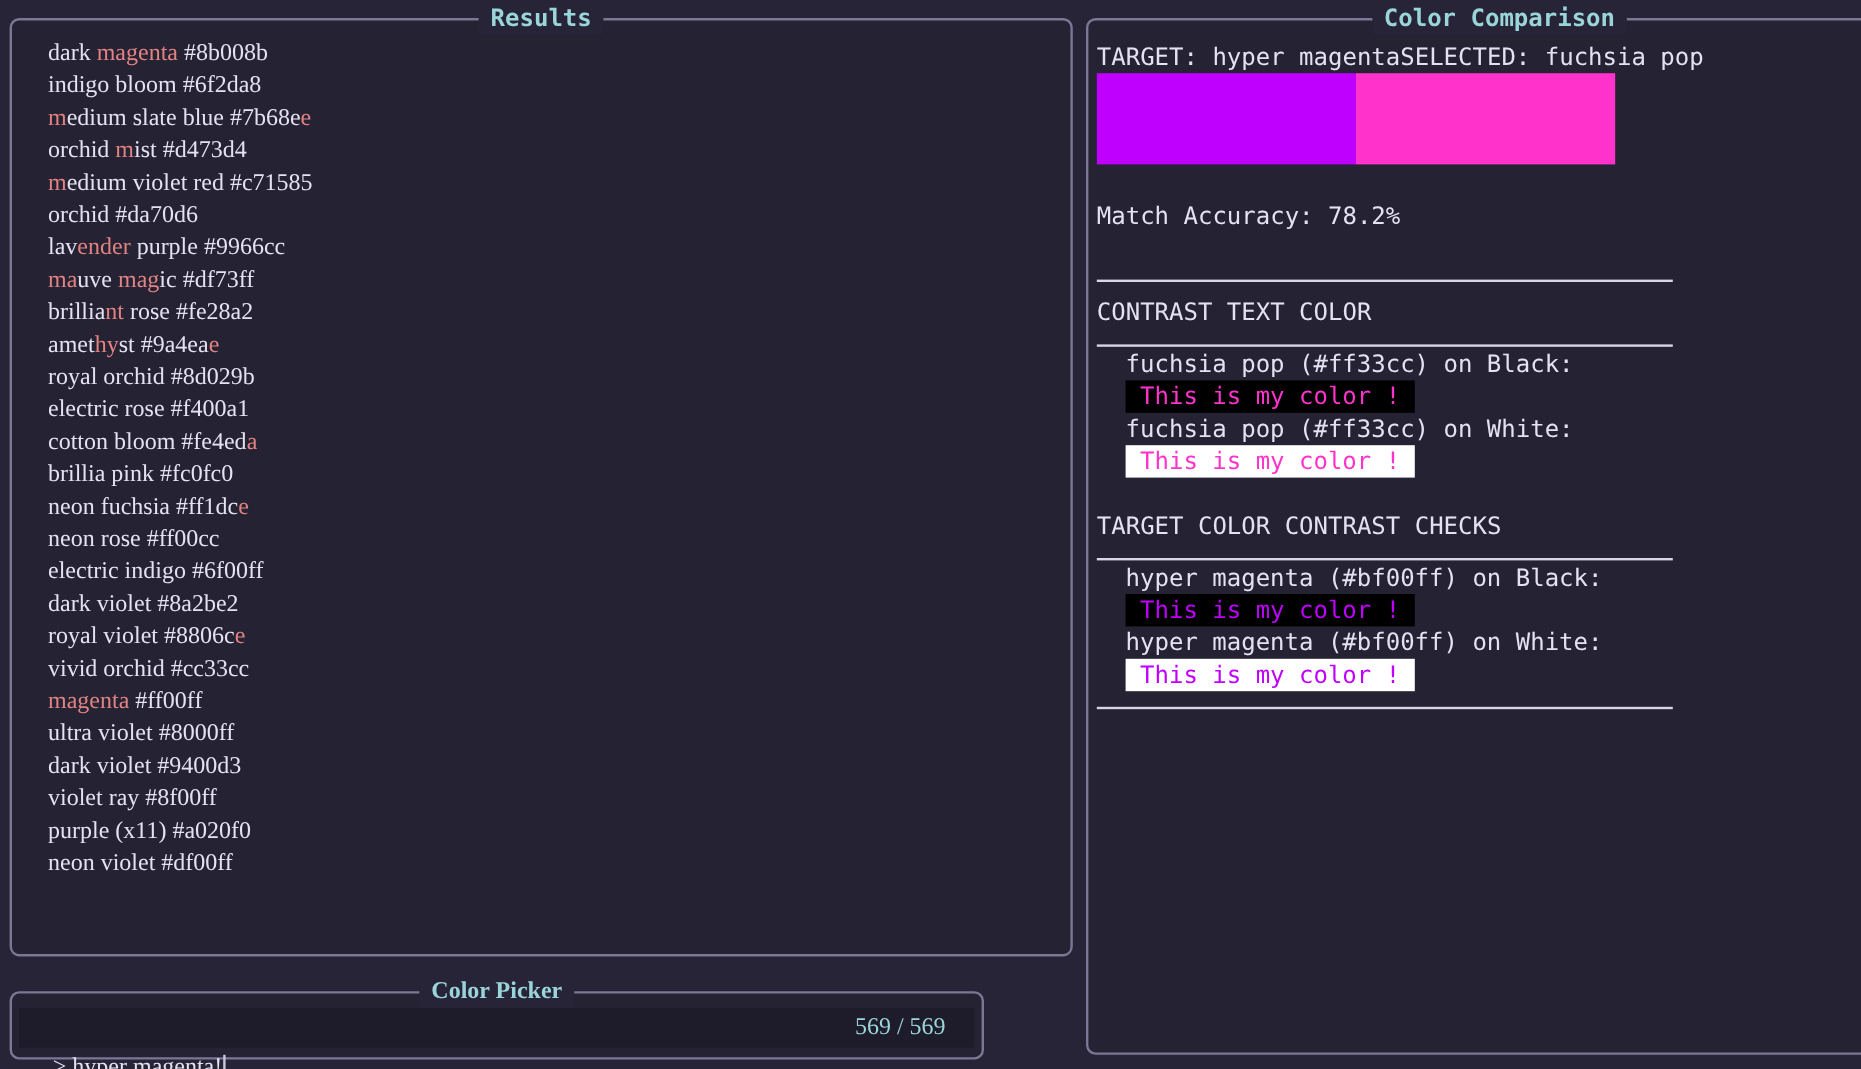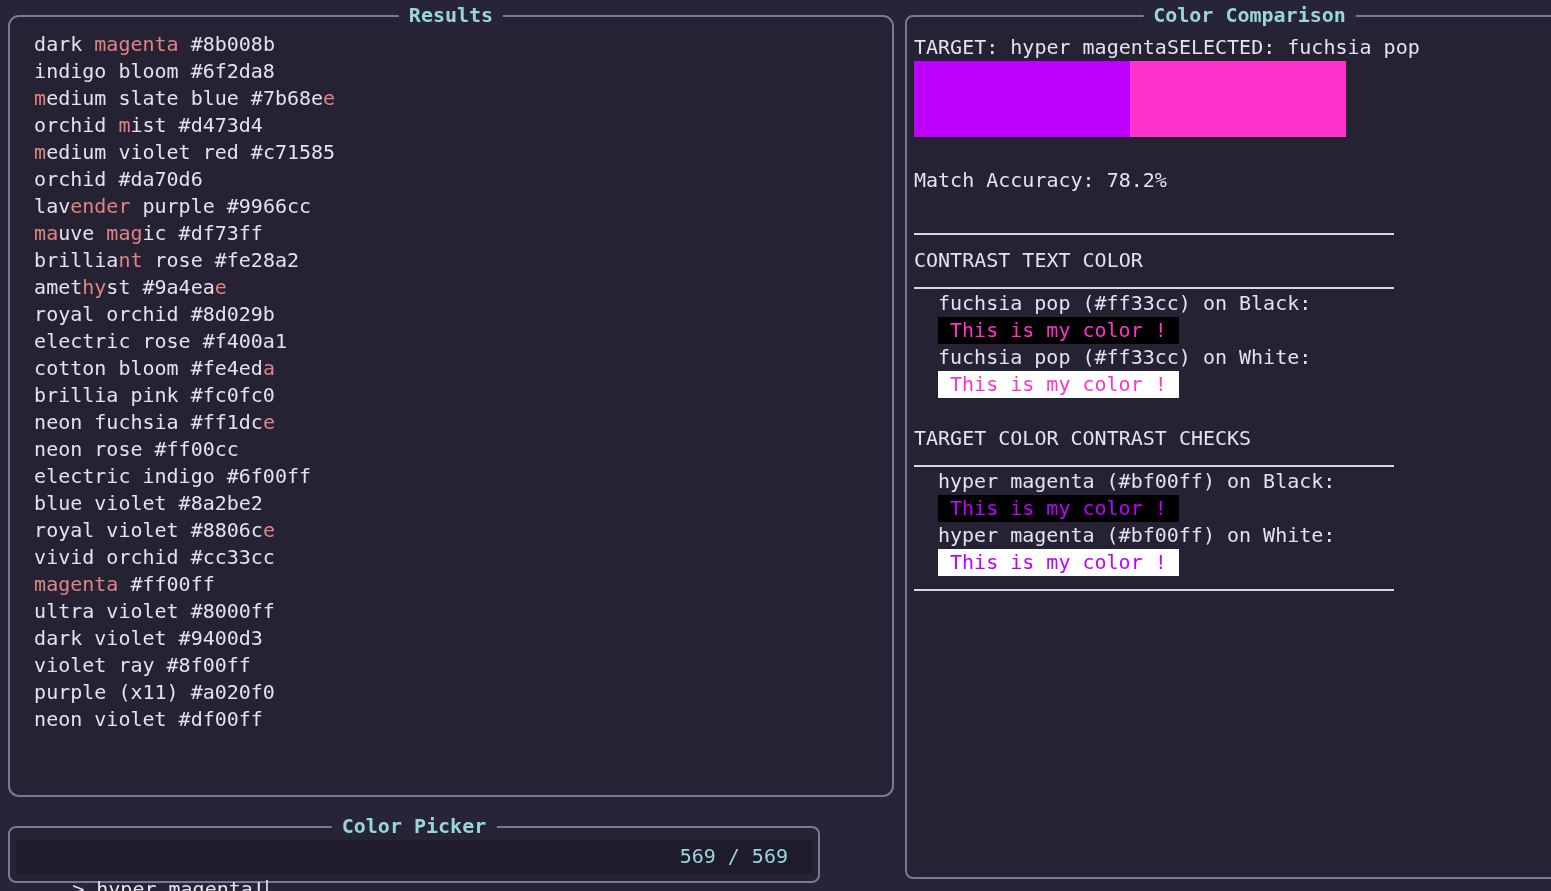--- a/index.html
+++ b/index.html
@@ -22,33 +22,34 @@
     left: 50%;
     transform: translateX(-50%);
     background: #272438;
     padding: 0 10px;
     color: #9ad5da;
     font-weight: bold;
     white-space: pre;
     line-height: 27px;
   }
   
-  #results-panel { left: 8px; top: 15px; width: 886px; height: 782px; border-radius: 11px; }
+  #results-panel { left: 8px; top: 15px; width: 886px; height: 782px; }
   #results-rows { position: absolute; left: 0; top: 0; right: 0; bottom: 0; padding-top: 14px; overflow: hidden; }
   .row {
     height: 27px;
     line-height: 27px;
     white-space: pre;
-    padding-left: 0;
+    padding-left: 20px;
+    font-family: Liberation Serif, serif;
   }
   .row .prefix { color: #e18382; white-space: pre; }
   .row.selected { background: #3b3753; }
   .hl { color: #e18382; }
   
-  #picker-panel { left: 8px; top: 826px; width: 812px; height: 57px; }
+  #picker-panel { left: 8px; top: 826px; width: 812px; height: 57px; font-family: Liberation Serif, serif; }
   #picker-input {
     position: absolute;
     left: 6px; right: 6px; top: 12px;
     height: 33px;
     background: #1e1c2b;
     line-height: 33px;
     white-space: pre;
     padding: 0 8px;
   }
   #picker-input .prompt { color: #dcdaе8; }
@@ -96,21 +97,21 @@
       <div class="row"><span class="prefix">  </span><span class="hl">ma</span><span>uve </span><span class="hl">mag</span><span>ic #df73ff</span></div>
       <div class="row"><span class="prefix">  </span><span>brillia</span><span class="hl">nt</span><span> rose #fe28a2</span></div>
       <div class="row"><span class="prefix">  </span><span>amet</span><span class="hl">hy</span><span>st #9a4ea</span><span class="hl">e</span></div>
       <div class="row"><span class="prefix">  </span><span>royal orchid #8d029b</span></div>
       <div class="row"><span class="prefix">  </span><span>electric rose #f400a1</span></div>
       <div class="row"><span class="prefix">  </span><span>cotton bloom #fe4ed</span><span class="hl">a</span></div>
       <div class="row"><span class="prefix">  </span><span>brillia pink #fc0fc0</span></div>
       <div class="row"><span class="prefix">  </span><span>neon fuchsia #ff1dc</span><span class="hl">e</span></div>
       <div class="row"><span class="prefix">  </span><span>neon rose #ff00cc</span></div>
       <div class="row"><span class="prefix">  </span><span>electric indigo #6f00ff</span></div>
-      <div class="row"><span class="prefix">  </span><span>blue violet #8a2be2</span></div>
+      <div class="row"><span class="prefix">  </span><span>dark violet #8a2be2</span></div>
       <div class="row"><span class="prefix">  </span><span>royal violet #8806c</span><span class="hl">e</span></div>
       <div class="row"><span class="prefix">  </span><span>vivid orchid #cc33cc</span></div>
       <div class="row"><span class="prefix">  </span><span class="hl">magenta</span><span> #ff00ff</span></div>
       <div class="row"><span class="prefix">  </span><span>ultra violet #8000ff</span></div>
       <div class="row"><span class="prefix">  </span><span>dark violet #9400d3</span></div>
       <div class="row"><span class="prefix">  </span><span>violet ray #8f00ff</span></div>
       <div class="row"><span class="prefix">  </span><span>purple (x11) #a020f0</span></div>
       <div class="row"><span class="prefix">  </span><span>neon violet #df00ff</span></div>
     </div>
 </div>

